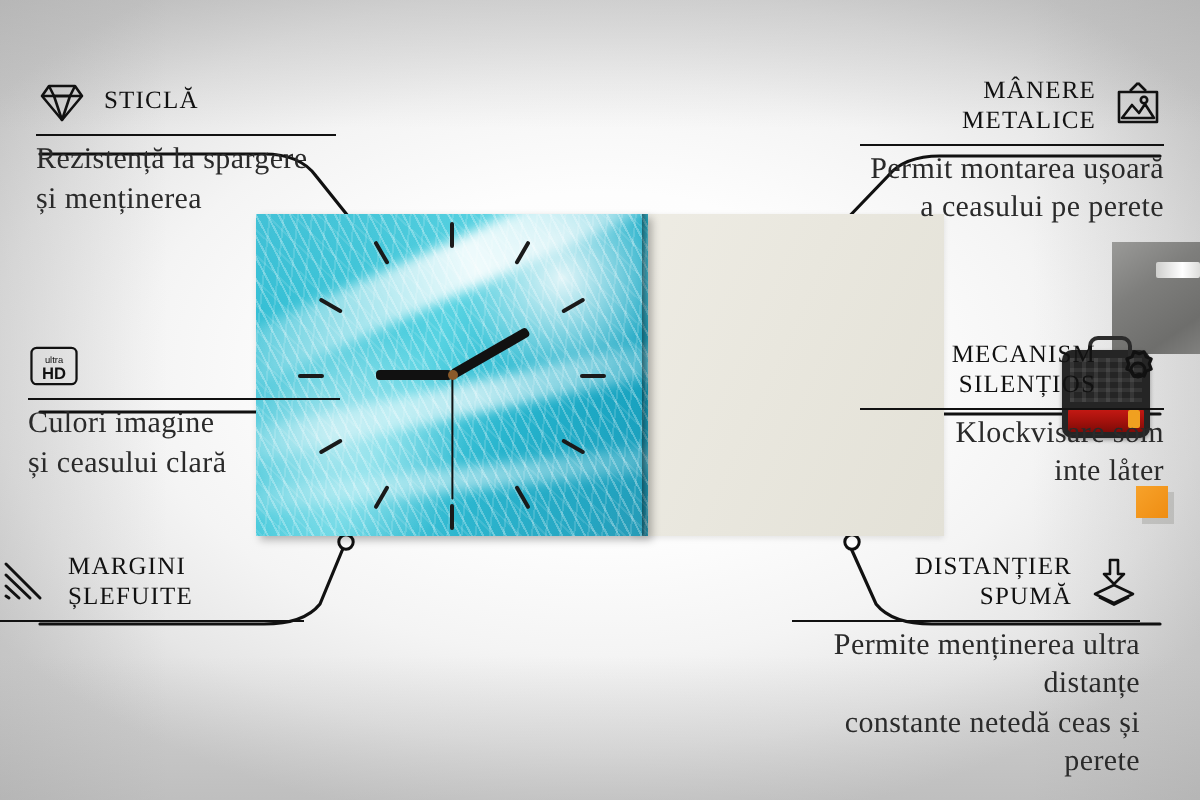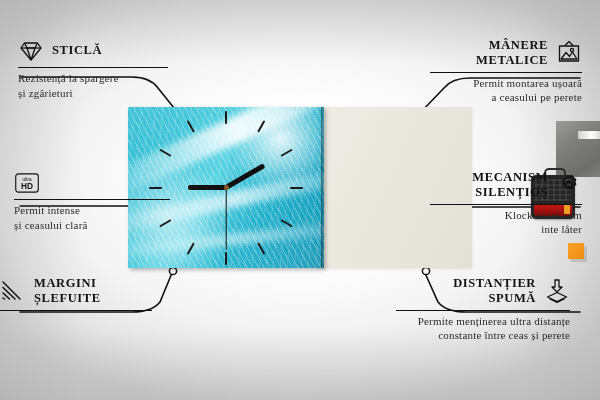--- a/index.html
+++ b/index.html
@@ -107,25 +107,25 @@
   .cap{position:absolute;width:5px;height:5px;border-radius:50%;background:#8a5a2a;}
   .clock-edge{
     position:absolute;right:0;top:0;width:3px;height:100%;
     background:linear-gradient(90deg,rgba(0,0,0,.45),rgba(0,0,0,.15));
   }
 
   
   .callout{position:absolute;}
   .co-head{display:flex;align-items:center;gap:8px;}
   .co-title{
-    font-size:12.5px;font-weight:bold;letter-spacing:.6px;color:#111;
+    font-size:12.5px;font-weight:normal;letter-spacing:.6px;color:#111;
     line-height:1.22;text-transform:uppercase;
   }
   .co-rule{height:1.4px;background:#111;margin:3px 0 3px;}
-  .co-sub{font-size:11px;color:#2a2a2a;line-height:1.3;letter-spacing:.2px;}
+  .co-sub{font-size:15px;color:#2a2a2a;line-height:1.3;letter-spacing:.2px;}
   .ico{width:26px;height:26px;flex:0 0 26px;}
   .ico svg{display:block;width:26px;height:26px;}
 
   .left .co-head{justify-content:flex-start;}
   .left .co-title,.left .co-sub{text-align:left;}
   .right .co-head{justify-content:flex-end;}
   .right .co-title,.right .co-sub{text-align:right;}
 </style>
 </head>
 <body>
@@ -212,35 +212,35 @@
             </g>
           </svg>
       </span>
       <div>
         <div class="co-title"><span>STICLĂ</span><br>
         </div>
       </div>
     </div>
     <div class="co-rule"></div>
     <div class="co-sub"><span>Rezistență la spargere</span><br>
-      <span>și zgârieturi</span></div>
+      <span>și menținerea</span></div>
   </div>
 
   <div class="callout left" style="left:14px;top:170px;width:156px;">
     <div class="co-head">
       <span class="ico">
         <svg viewBox="0 0 30 26">
           <rect x="2" y="2.5" width="26" height="21" rx="3" fill="none" stroke="#111" stroke-width="1.3"></rect>
           <text x="15" y="11" font-family="Liberation Sans, sans-serif" font-size="5.4" fill="#111" text-anchor="middle">ultra</text>
           <text x="15" y="20.5" font-family="Liberation Sans, sans-serif" font-size="9.6" font-weight="bold" fill="#111" text-anchor="middle">HD</text>
         </svg>
       </span>
     </div>
     <div class="co-rule"></div>
-    <div class="co-sub"><span>Permit intense</span><br>
+    <div class="co-sub"><span>Culori imagine</span><br>
       <span>și ceasului clară</span></div>
   </div>
 
   <div class="callout left" style="left:0;top:276px;width:152px;">
     <div class="co-head">
       <span class="ico">
         <svg viewBox="0 0 26 26">
             <g stroke="#111" stroke-width="1.5" stroke-linecap="round">
           <line x1="3" y1="4" x2="20" y2="21"></line>
               <line x1="3" y1="9.5" x2="15" y2="21"></line>
@@ -310,15 +310,15 @@
             <g fill="none" stroke="#111" stroke-width="1.3" stroke-linejoin="round">
           <path d="M11 2 h4 v7 h3 l-5 5 -5-5 h3 z"></path>
           <path d="M13 14.5 L22.5 19 L13 23.5 L3.5 19 Z"></path>
           <path d="M5.5 20.6 L13 24.3 L20.5 20.6"></path>
             </g>
           </svg>
       </span>
     </div>
     <div class="co-rule"></div>
     <div class="co-sub"><span>Permite menținerea ultra distanțe</span><br>
-      <span>constante între ceas și perete</span></div>
+      <span>constante netedă ceas și perete</span></div>
   </div>
 </div>
 
 </body></html>

